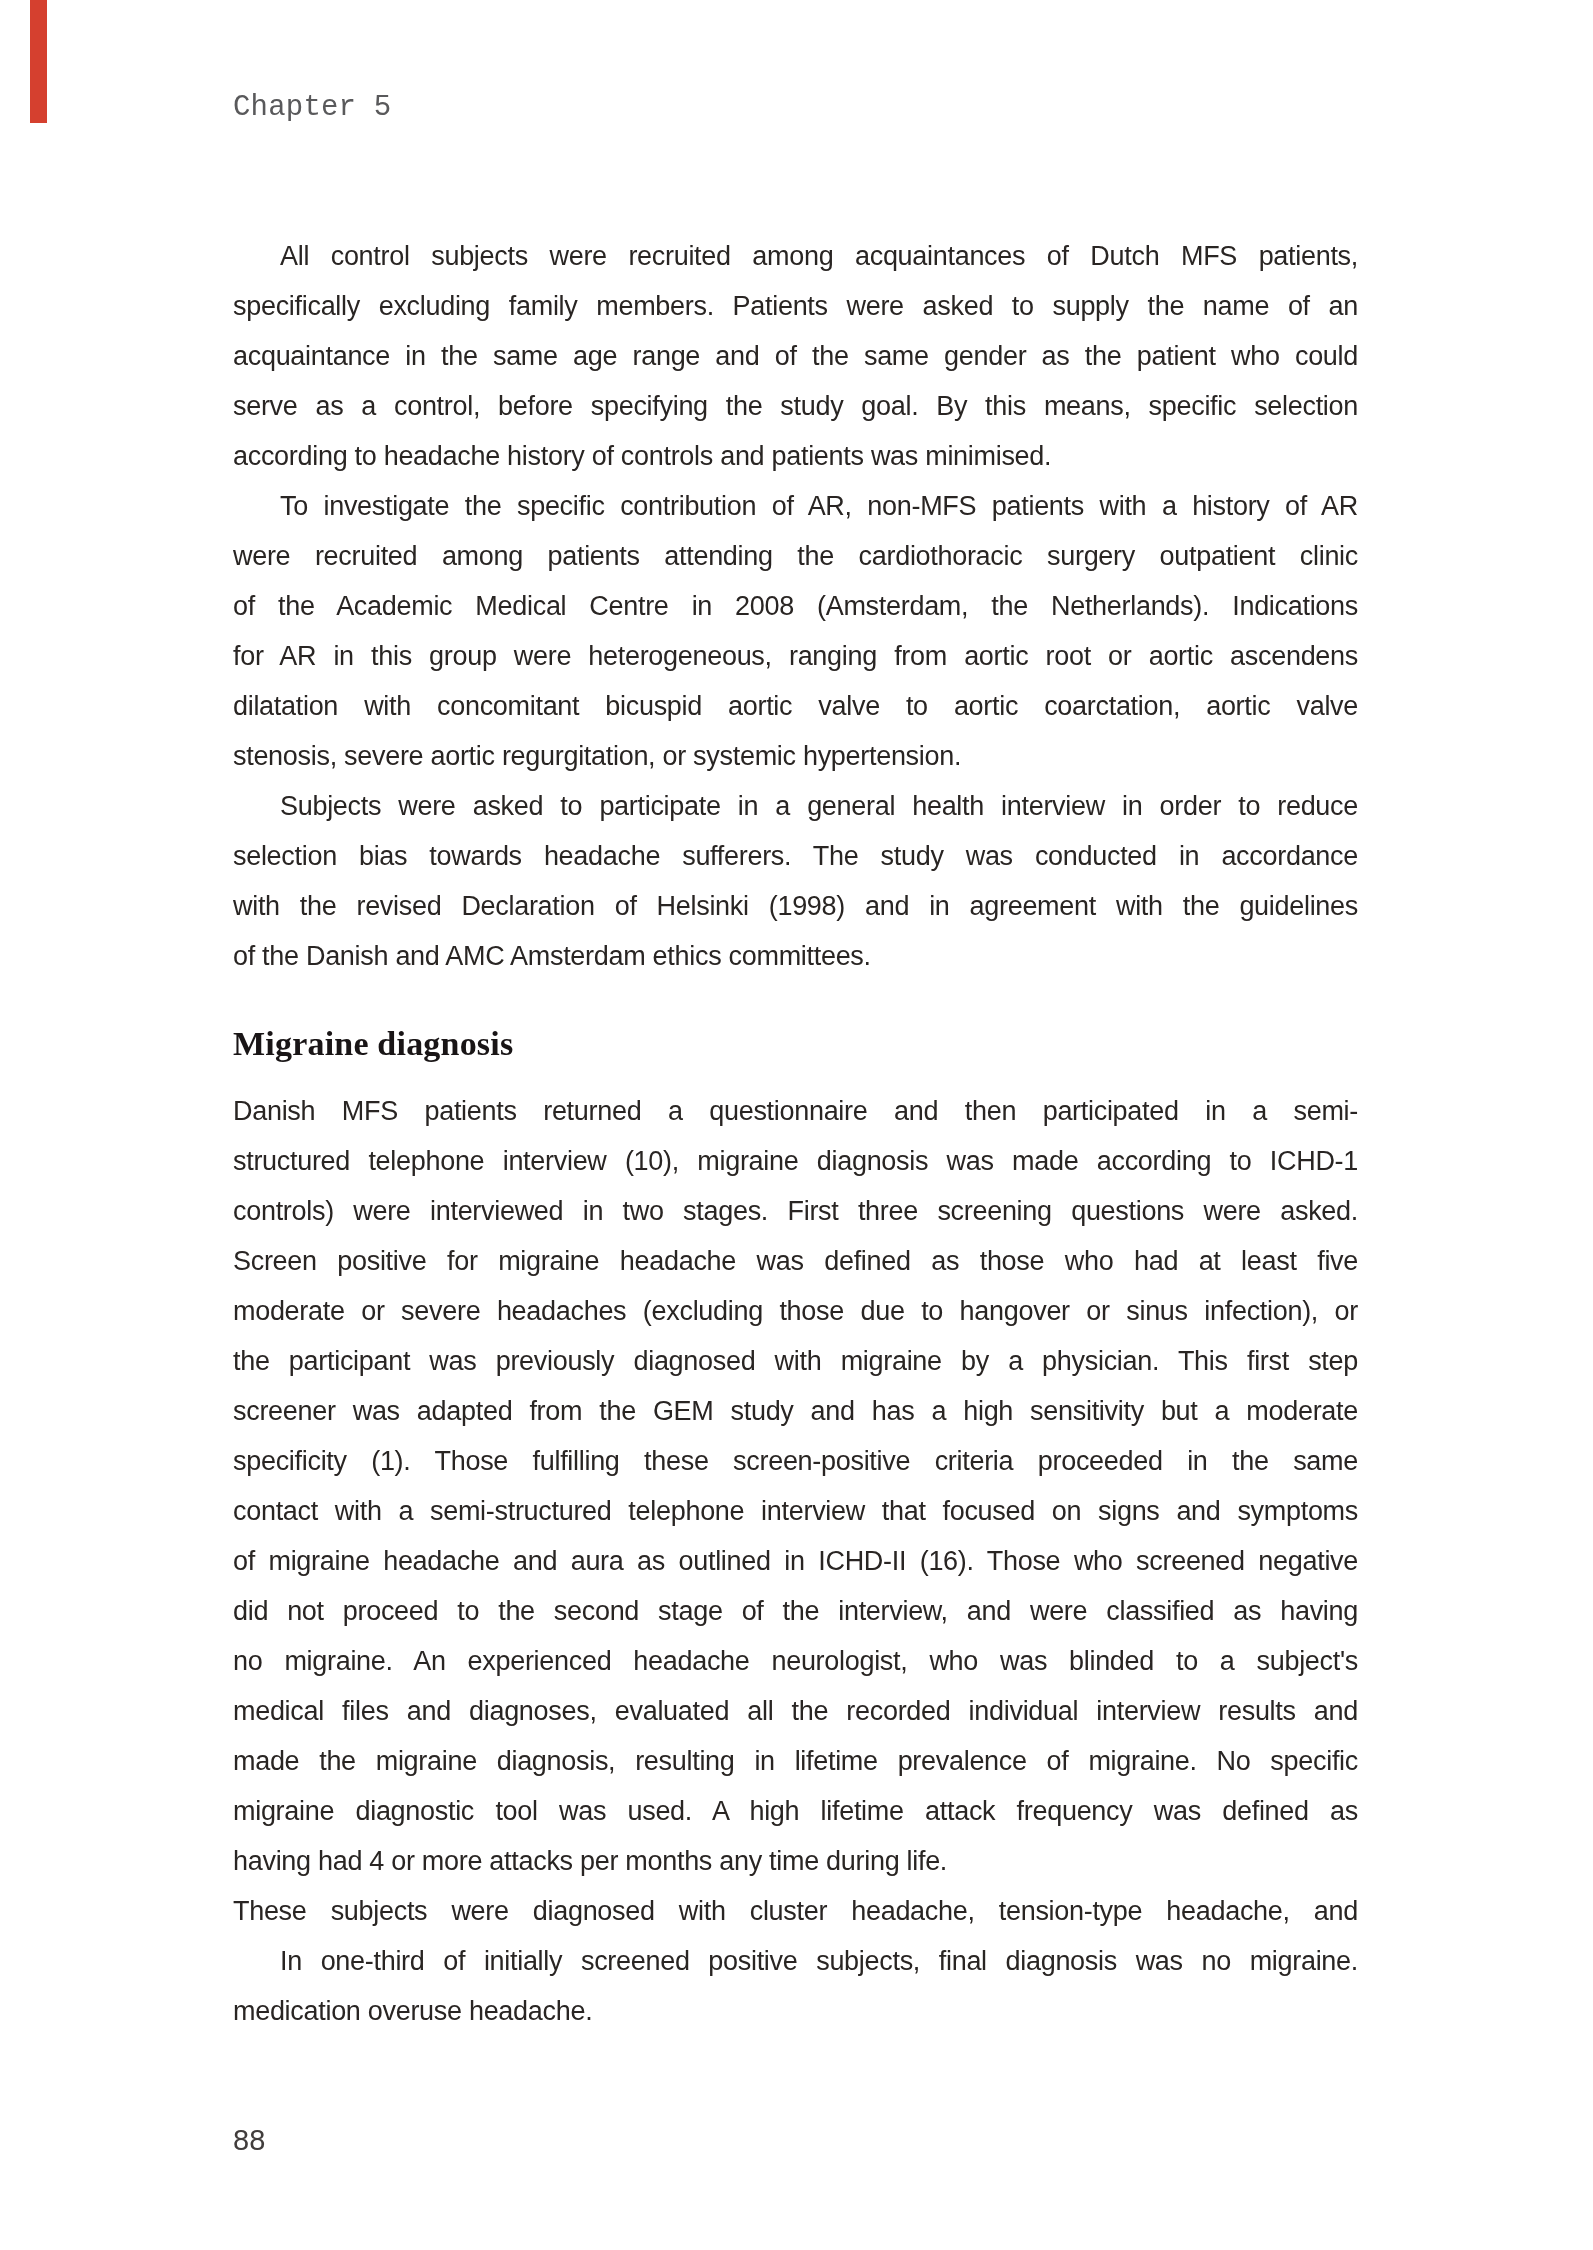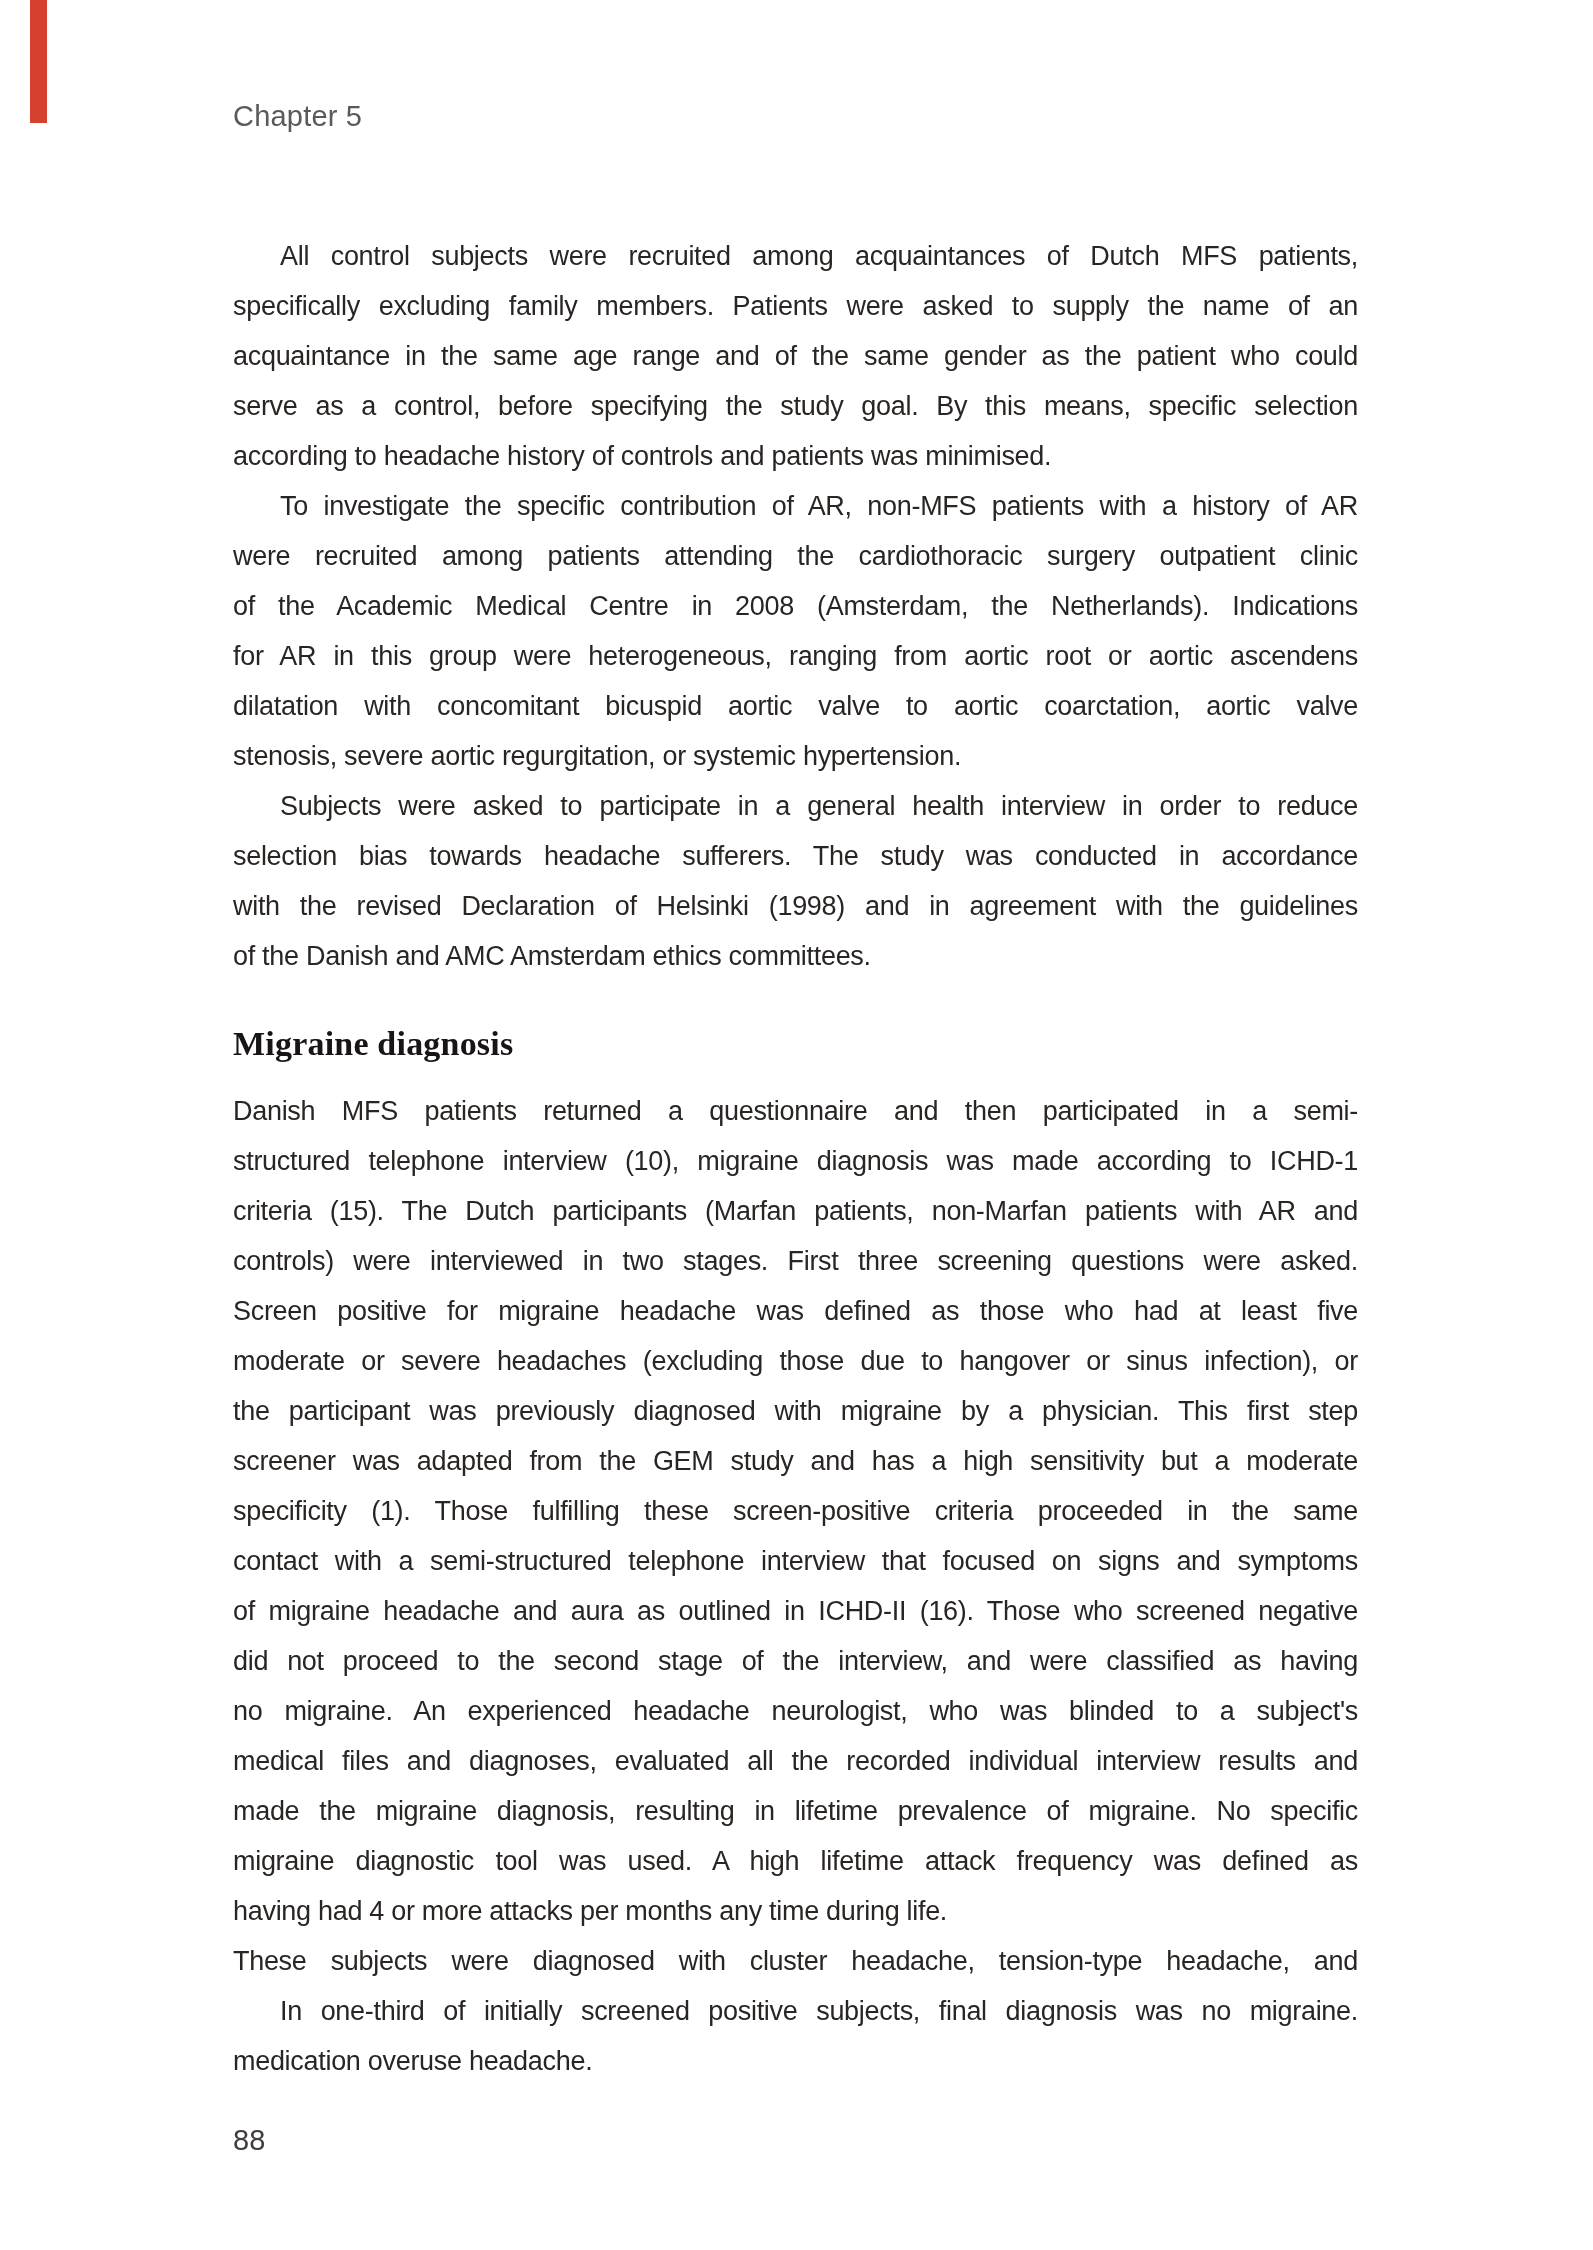--- a/index.html
+++ b/index.html
@@ -19,25 +19,26 @@
   .chapter-tab {
     position: absolute;
     left: 30px;
     top: 0;
     width: 17px;
     height: 123px;
   }
   .running-head {
     position: absolute;
     left: 233px;
-    top: 100px;
+    top: 92px;
     font-size: 29px;
     line-height: 32px;
     color: #59595b;
     letter-spacing: 0.2px;
+    font-family: Liberation Mono, monospace;
   }
   .body-col {
     position: absolute;
     left: 233px;
     top: 231px;
     width: 1125px;
     color: #292523;
     font-size: 27px;
     letter-spacing: -0.3px;
   }
@@ -92,21 +93,20 @@
       <div class="line">for AR in this group were heterogeneous, ranging from aortic root or aortic ascendens</div>
       <div class="line">dilatation with concomitant bicuspid aortic valve to aortic coarctation, aortic valve</div>
       <div class="line pl">stenosis, severe aortic regurgitation, or systemic hypertension.</div>
       <div class="line indent">Subjects were asked to participate in a general health interview in order to reduce</div>
       <div class="line">selection bias towards headache sufferers. The study was conducted in accordance</div>
       <div class="line">with the revised Declaration of Helsinki (1998) and in agreement with the guidelines</div>
       <div class="line pl">of the Danish and AMC Amsterdam ethics committees.</div>
       <div class="heading">Migraine diagnosis</div>
       <div class="line">Danish MFS patients returned a questionnaire and then participated in a semi-</div>
       <div class="line">structured telephone interview (10), migraine diagnosis was made according to ICHD-1</div>
-      <div class="line">criteria (15). The Dutch participants (Marfan patients, non-Marfan patients with AR and</div>
       <div class="line">controls) were interviewed in two stages. First three screening questions were asked.</div>
       <div class="line">Screen positive for migraine headache was defined as those who had at least five</div>
       <div class="line">moderate or severe headaches (excluding those due to hangover or sinus infection), or</div>
       <div class="line">the participant was previously diagnosed with migraine by a physician. This first step</div>
       <div class="line">screener was adapted from the GEM study and has a high sensitivity but a moderate</div>
       <div class="line">specificity (1). Those fulfilling these screen-positive criteria proceeded in the same</div>
       <div class="line">contact with a semi-structured telephone interview that focused on signs and symptoms</div>
       <div class="line">of migraine headache and aura as outlined in ICHD-II (16). Those who screened negative</div>
       <div class="line">did not proceed to the second stage of the interview, and were classified as having</div>
       <div class="line">no migraine. An experienced headache neurologist, who was blinded to a subject's</div>

